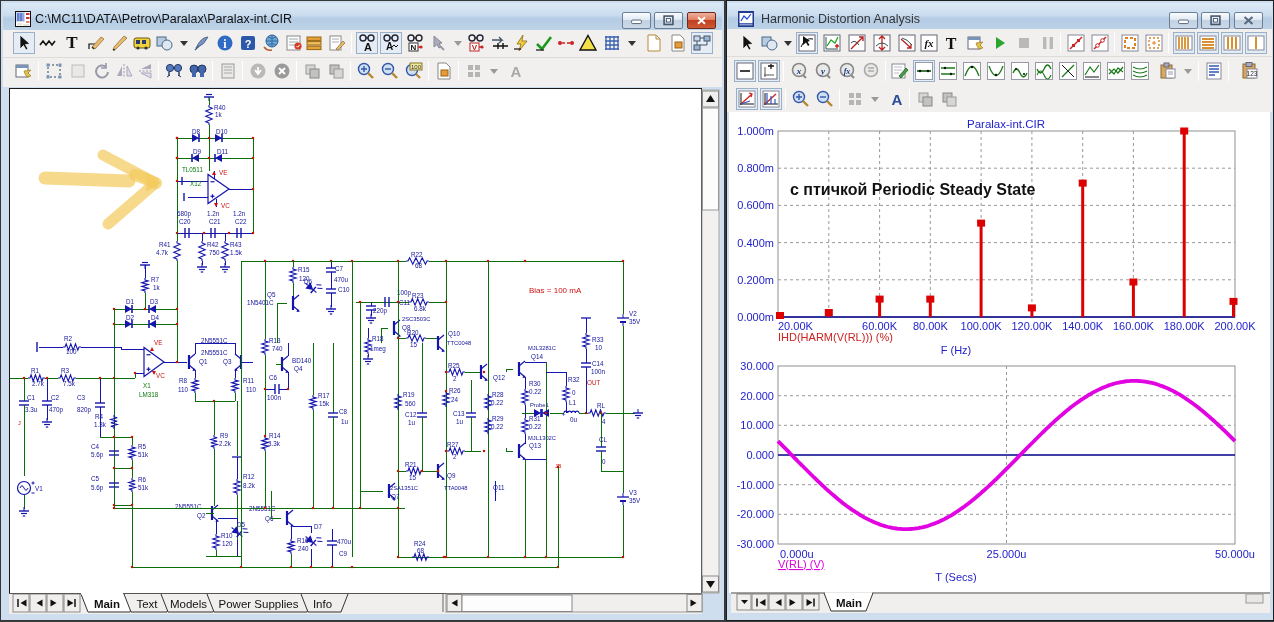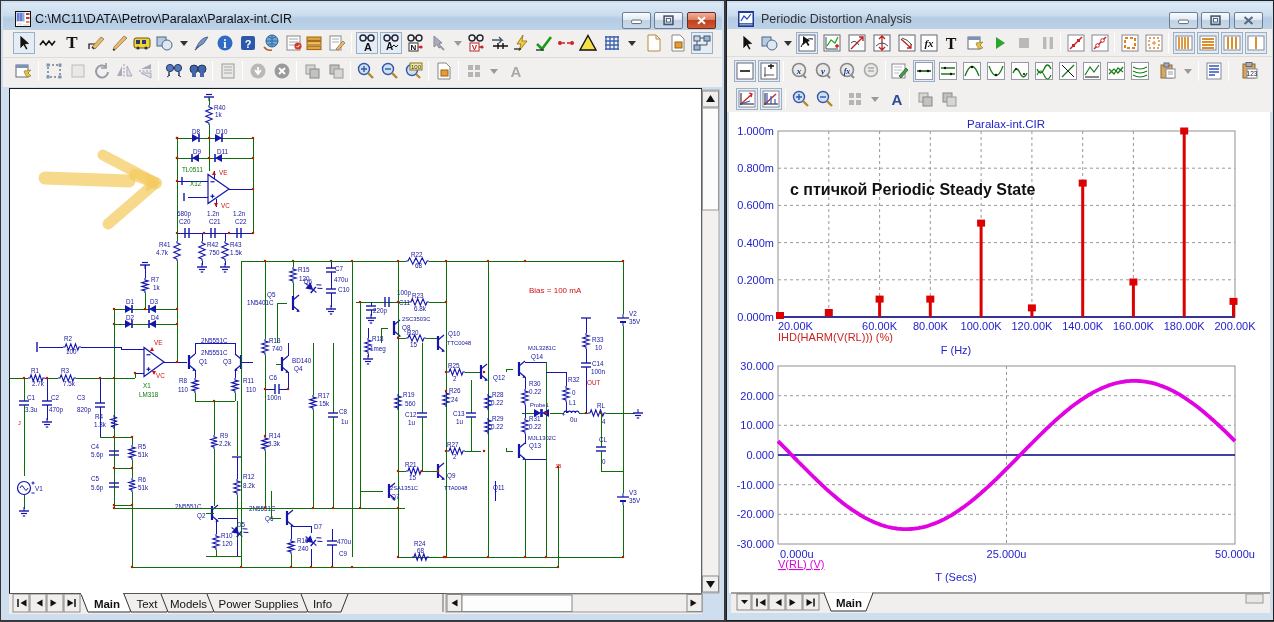--- a/index.html
+++ b/index.html
@@ -763,21 +763,21 @@
 <div class="win" style="left:726px;top:0;width:548px;height:621px;border:1px solid #1d1e20;">
   <div class="titlebar" style="left:1px;right:1px;">
     <span style="position:absolute;left:10px;top:8px;">
         <svg width="16" height="16" viewBox="0 0 16 16">
           <rect x="0" y="0" width="16" height="16" fill="#223a8c"></rect>
           <rect x="1.5" y="2" width="13" height="10" fill="#fff"></rect>
           <path d="M3,10 L6,5 L9,8 L13,3" stroke="#2244cc" stroke-width="1.2" fill="none"></path>
           <rect x="1.5" y="12.5" width="13" height="2" fill="#8899cc"></rect>
         </svg>
       </span>
-    <span class="tt" style="left:33px;color:#333;">Periodic Distortion Analysis</span>
+    <span class="tt" style="left:33px;color:#333;">Harmonic Distortion Analysis</span>
     <span class="winbtn" style="left:441px;">
         <svg class="glyph" viewBox="0 0 29 17">
           <rect x="9" y="8" width="11" height="4" rx="1" fill="#fff" stroke="#45586e"></rect>
         </svg>
       </span>
     <span class="winbtn" style="left:473px;">
         <svg class="glyph" viewBox="0 0 29 17">
           <rect x="9.5" y="3.5" width="10" height="9.5" fill="none" stroke="#44566c" stroke-width="1.8"></rect>
           <rect x="12.2" y="6.2" width="4.6" height="4" fill="#fff" stroke="#44566c" stroke-width="1"></rect>
         </svg>

